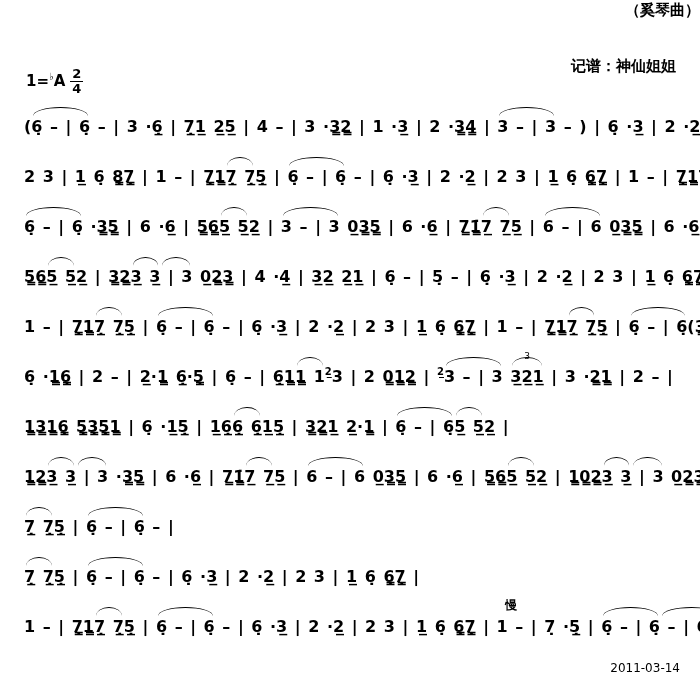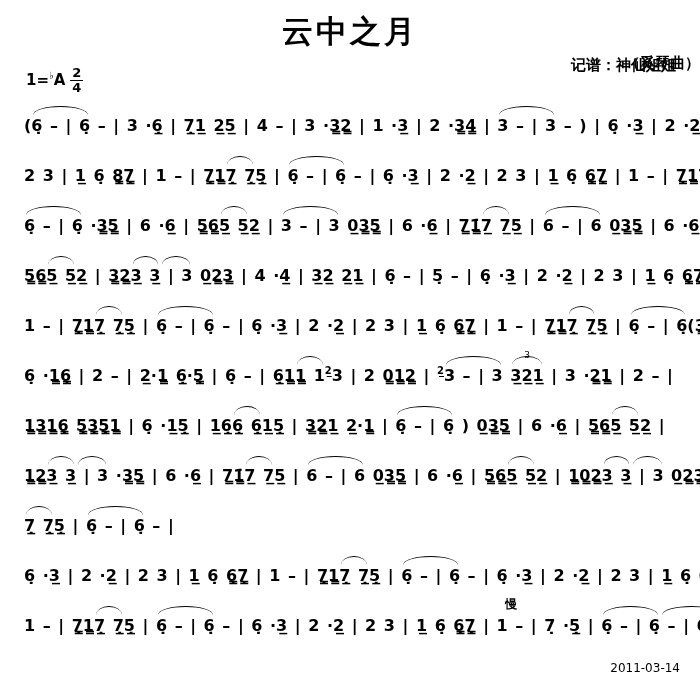--- a/index.html
+++ b/index.html
@@ -27,41 +27,40 @@
   }
   .grace{font-size:10px;position:relative;top:-5px;display:inline-block;}
   .tuplet{position:absolute;top:-16px;left:0;right:0;text-align:center;font-size:9px;font-weight:normal;}
   .ann{position:absolute;top:-20px;left:25%;font-size:12px;font-weight:bold;}
   .date{position:absolute;right:20px;bottom:6px;font-size:12px;margin-top:20px;}
 </style>
 </head>
 <body>
 
 <div class="header">
-  <div class="title">云中之月</div>
   <div class="subtitle">（奚琴曲）</div>
   <div class="credit">记谱：神仙姐姐</div>
   <div class="keysig">
     <span>1=</span>
       <span class="flat">♭</span>
       <span>A</span>
     <span class="frac">
       <span class="num">2</span>
       <span class="den">4</span>
     </span>
   </div>
 </div>
 
 <div class="score" id="score">
     <div class="music-line"><span class="seg">(</span><span class="seg arc">6̣ – | 6̣</span><span class="seg"> – | 3 ·6̣̲ | 7̣̲1̲ 2̲5̲ | 4 – | 3 ·3̳2̳ | 1 ·3̲ | 2 ·3̳4̳ | </span><span class="seg arc">3 – | 3</span><span class="seg"> – ) | 6̣ ·3̲ | 2 ·2̲ |</span></div>
     <div class="music-line"><span class="seg">2 3 | 1̲ 6̣ 8̣̳7̣̳ | 1 – | 7̣̳1̳</span><span class="seg arc">7̣̲ 7̣̲</span><span class="seg">5̣̲ | </span><span class="seg arc">6̣ – | 6̣</span><span class="seg"> – | 6̣ ·3̲ | 2 ·2̲ | 2 3 | 1̲ 6̣ 6̣̳7̣̳ | 1 – | 7̣̳1̳</span><span class="seg arc">7̣̲ 7̣̲</span></div>
     <div class="music-line"><span class="seg arc">6̣ – | 6̣</span><span class="seg"> ·3̳5̳ | 6 ·6̲ | 5̳6̳</span><span class="seg arc">5̲ 5̲</span><span class="seg">2̲ | </span><span class="seg arc">3 – | 3</span><span class="seg"> 0̲3̳5̳ | 6 ·6̲ | 7̳1̳̇</span><span class="seg arc">7̲ 7̲</span><span class="seg">5̲ | </span><span class="seg arc">6 – | 6</span><span class="seg"> 0̲3̳5̳ | 6 ·6̲ |</span></div>
     <div class="music-line"><span class="seg">5̳6̳</span><span class="seg arc">5̲ 5̲</span><span class="seg">2̲ | 3̳2̳</span><span class="seg arc">3̲ 3̲</span><span class="seg arc"> | 3</span><span class="seg"> 0̲2̳3̳ | 4 ·4̲ | 3̲2̲ 2̲1̲ | 6̣ – | 5̣ – | 6̣ ·3̲ | 2 ·2̲ | 2 3 | 1̲ 6̣ 6̣̳7̣̳ |</span></div>
     <div class="music-line"><span class="seg">1 – | 7̣̳1̳</span><span class="seg arc">7̣̲ 7̣̲</span><span class="seg">5̣̲ | </span><span class="seg arc">6̣ – | 6̣</span><span class="seg"> – | 6̣ ·3̲ | 2 ·2̲ | 2 3 | 1̲ 6̣ 6̣̳7̣̳ | 1 – | 7̣̳1̳</span><span class="seg arc">7̣̲ 7̣̲</span><span class="seg">5̣̲ | </span><span class="seg arc">6̣ – | 6̣</span><span class="seg">(3̣̳5̣̳6̣̳1̳ |</span></div>
     <div class="music-line"><span class="seg">6̣ ·1̳6̣̳ | 2 – | 2̲·1̳ 6̣̲·5̣̳ | 6̣ – | 6̣̲1̳</span><span class="seg arc">1̳ 1</span><span class="seg grace">2̲</span><span class="seg">3 | 2 0̳1̳2̳ | </span><span class="seg grace">2̲</span><span class="seg arc">3 – | 3</span><span class="seg"> </span><span class="seg arc">3̲2̲1̲<span class="tuplet">3</span></span><span class="seg"> | 3 ·2̳1̳ | 2 – |</span></div>
-    <div class="music-line"><span class="seg">1̳3̳1̳6̣̳ 5̣̳3̣̳5̣̳1̳ | 6̣ ·1̲5̣̲ | 1̲6̣̲</span><span class="seg arc">6̣̲ 6̣̲</span><span class="seg">1̲5̣̲ | 3̳2̳1̲ 2̲·1̳ | </span><span class="seg arc">6̣ – | 6̣</span><span class="seg"> ) 0̲3̳5̳ | 6 ·6̲ | 5̳6̳</span><span class="seg arc">5̲ 5̲</span><span class="seg">2̲ |</span></div>
+    <div class="music-line"><span class="seg">1̳3̳1̳6̣̳ 5̣̳3̣̳5̣̳1̳ | 6̣ ·1̲5̣̲ | 1̲6̣̲</span><span class="seg arc">6̣̲ 6̣̲</span><span class="seg">1̲5̣̲ | 3̳2̳1̲ 2̲·1̳ | </span><span class="seg arc">6̣ – | 6̣</span><span class="seg arc">5̲ 5̲</span><span class="seg">2̲ |</span></div>
     <div class="music-line"><span class="seg">1̳2̳</span><span class="seg arc">3̲ 3̲</span><span class="seg arc"> | 3</span><span class="seg"> ·3̳5̳ | 6 ·6̲ | 7̳1̳̇</span><span class="seg arc">7̲ 7̲</span><span class="seg">5̲ | </span><span class="seg arc">6 – | 6</span><span class="seg"> 0̲3̳5̳ | 6 ·6̲ | 5̳6̳</span><span class="seg arc">5̲ 5̲</span><span class="seg">2̲ | 1̳0̳2̳</span><span class="seg arc">3̲ 3̲</span><span class="seg arc"> | 3</span><span class="seg"> 0̲2̳3̳ |</span></div>
     <div class="music-line"><span class="seg arc">7̣̲ 7̣̲</span><span class="seg">5̣̲ | </span><span class="seg arc">6̣ – | 6̣</span><span class="seg"> – |</span></div>
-    <div class="music-line"><span class="seg">6̣ ·3̲ | 2 ·2̲ | 2 3 | 1̲ 6̣ 6̣̳7̣̳ | 1 – | 7̣̳1̳</span><span class="seg arc">7̣̲ 7̣̲</span><span class="seg">5̣̲ | </span><span class="seg arc">6̣ – | 6̣</span><span class="seg"> – | 6̣ ·3̲ | 2 ·2̲ | 2 3 | 1̲ 6̣ 6̣̳7̣̳ |</span></div>
+    <div class="music-line"><span class="seg arc">7̣̲ 7̣̲</span><span class="seg">5̣̲ | </span><span class="seg arc">6̣ – | 6̣</span><span class="seg"> – | 6̣ ·3̲ | 2 ·2̲ | 2 3 | 1̲ 6̣ 6̣̳7̣̳ |</span></div>
     <div class="music-line"><span class="seg">1 – | 7̣̳1̳</span><span class="seg arc">7̣̲ 7̣̲</span><span class="seg">5̣̲ | </span><span class="seg arc">6̣ – | 6̣</span><span class="seg"> – | 6̣ ·3̲ | 2 ·2̲ | 2 3 | 1̲ 6̣ 6̣̳7̣̳ | </span><span class="seg">1 – <span class="ann">慢</span></span><span class="seg">| 7̣ ·5̣̲ | </span><span class="seg arc">6̣ – | 6̣</span><span class="seg arc"> – | 6̣ –</span></div>
   </div>
 
 <div class="date">2011-03-14</div>
 
 </body></html>

